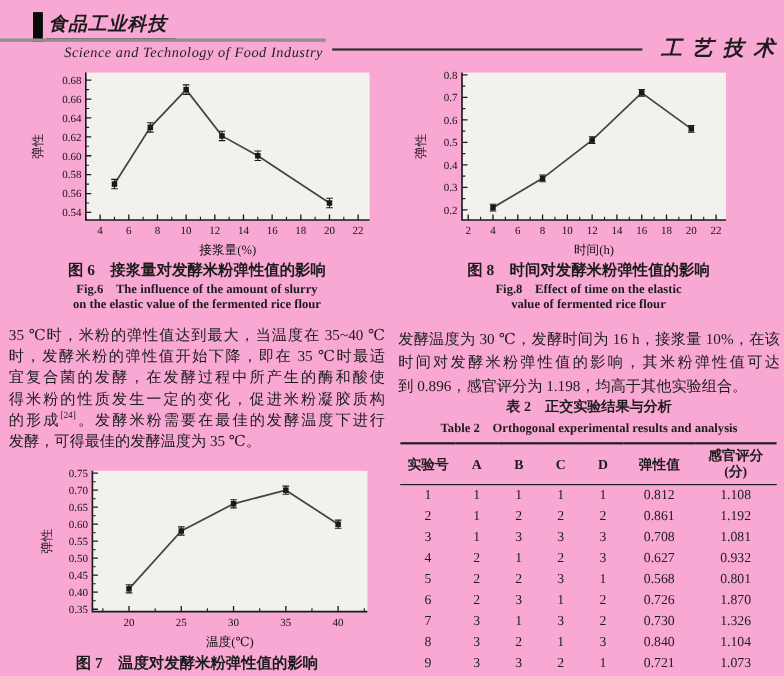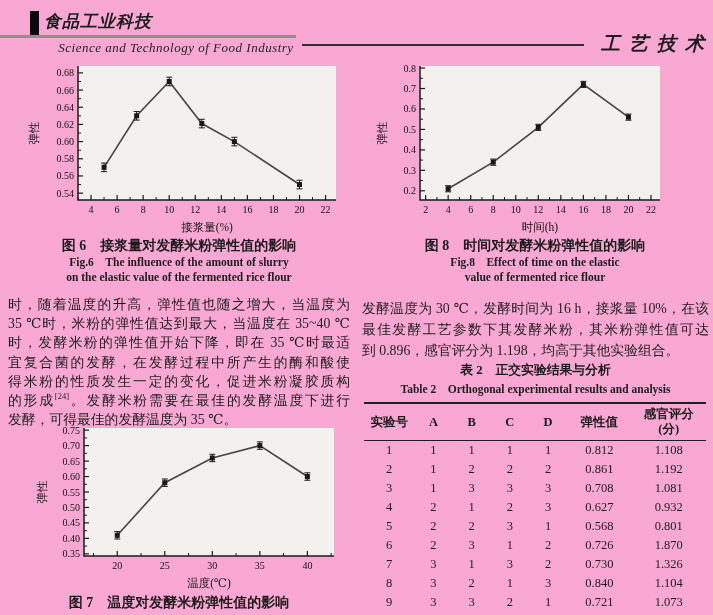--- a/index.html
+++ b/index.html
@@ -238,21 +238,20 @@
       <line x1="251.4507042253521" y1="62.213740458015266" x2="257.45070422535207" y2="62.213740458015266" stroke="#1a1a1a" stroke-width="1"></line>
       <rect x="251.9507042253521" y="56.64503816793892" width="5" height="5" fill="#191919"></rect>
       <text x="166" y="173" text-anchor="middle" font-size="11.5">时间(h)</text>
       <text x="12" y="75" text-anchor="middle" font-size="11.5" transform="rotate(-90 12 75)">弹性</text>
     </svg>
   <div class="cap cap-cn" id="fig8-cap-cn">图 8　时间对发酵米粉弹性值的影响</div>
   <div class="cap cap-en" id="fig8-cap-en1">Fig.8　Effect of time on the elastic</div>
   <div class="cap cap-en" id="fig8-cap-en2">value of fermented rice flour</div>
 
   <div class="para para-left">
-      <div class="jline">时，随着温度的升高，弹性值也随之增大，当温度为</div>
       <div class="jline">35 ℃时，米粉的弹性值达到最大，当温度在 35~40 ℃</div>
       <div class="jline">时，发酵米粉的弹性值开始下降，即在 35 ℃时最适</div>
       <div class="jline">宜复合菌的发酵，在发酵过程中所产生的酶和酸使</div>
       <div class="jline">得米粉的性质发生一定的变化，促进米粉凝胶质构</div>
       <div class="jline">的形成<sup>[24]</sup>。发酵米粉需要在最佳的发酵温度下进行</div>
       <div class="jline last">发酵，可得最佳的发酵温度为 35 ℃。</div>
     </div>
 
   <svg id="fig7-svg" class="chart" width="314" height="170">
       <rect x="50" y="6" width="250" height="128" fill="#f3f1ee"></rect>
@@ -320,21 +319,21 @@
       <line x1="270.384030418251" y1="50.83091787439615" x2="276.384030418251" y2="50.83091787439615" stroke="#1a1a1a" stroke-width="1"></line>
       <line x1="270.384030418251" y1="58.25120772946862" x2="276.384030418251" y2="58.25120772946862" stroke="#1a1a1a" stroke-width="1"></line>
       <rect x="270.884030418251" y="52.041062801932384" width="5" height="5" fill="#191919"></rect>
       <text x="175" y="165" text-anchor="middle" font-size="11.5">温度(℃)</text>
       <text x="12" y="70" text-anchor="middle" font-size="11.5" transform="rotate(-90 12 70)">弹性</text>
     </svg>
   <div class="cap cap-cn" id="fig7-cap-cn">图 7　温度对发酵米粉弹性值的影响</div>
 
   <div class="para para-right">
       <div class="jline">发酵温度为 30 ℃，发酵时间为 16 h，接浆量 10%，在该</div>
-      <div class="jline">最佳发酵工艺参数下其发酵米粉，其米粉弹性值可达</div>
+      <div class="jline">时间对发酵米粉弹性值的影响，其米粉弹性值可达</div>
       <div class="jline last">到 0.896，感官评分为 1.198，均高于其他实验组合。</div>
     </div>
 
   <div class="table-block">
     <div class="tbl-title-cn">表 2　正交实验结果与分析</div>
     <div class="tbl-title-en">Table 2　Orthogonal experimental results and analysis</div>
     <table class="otable" id="table2">
       <thead>
           <tr>
             <th style="width: 50px;">实验号</th>

